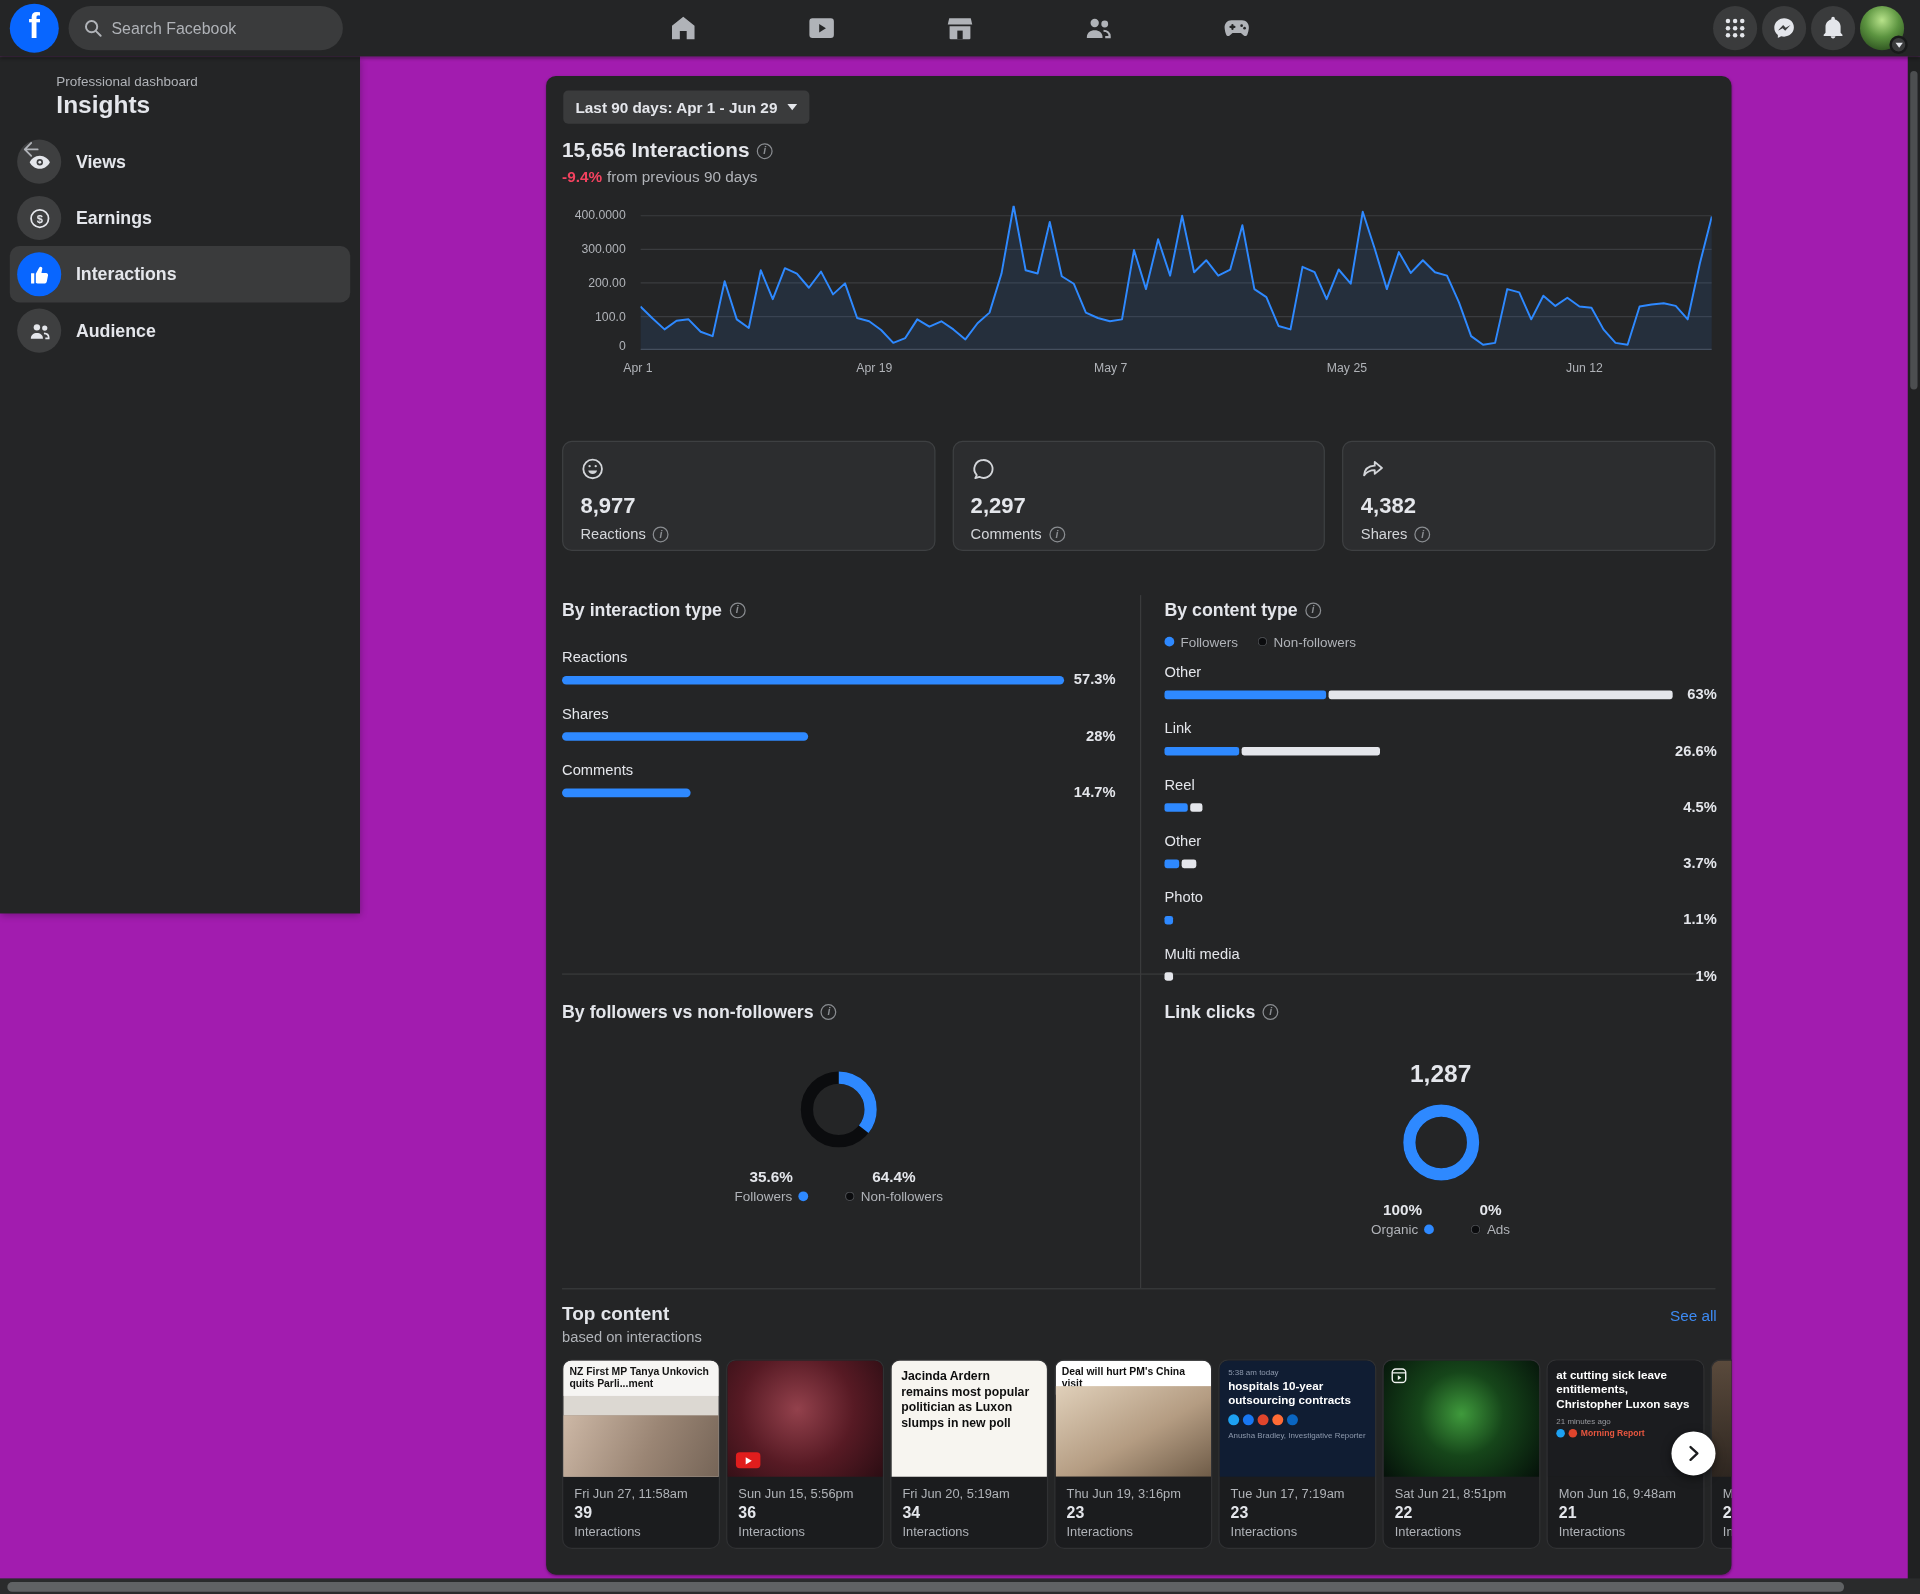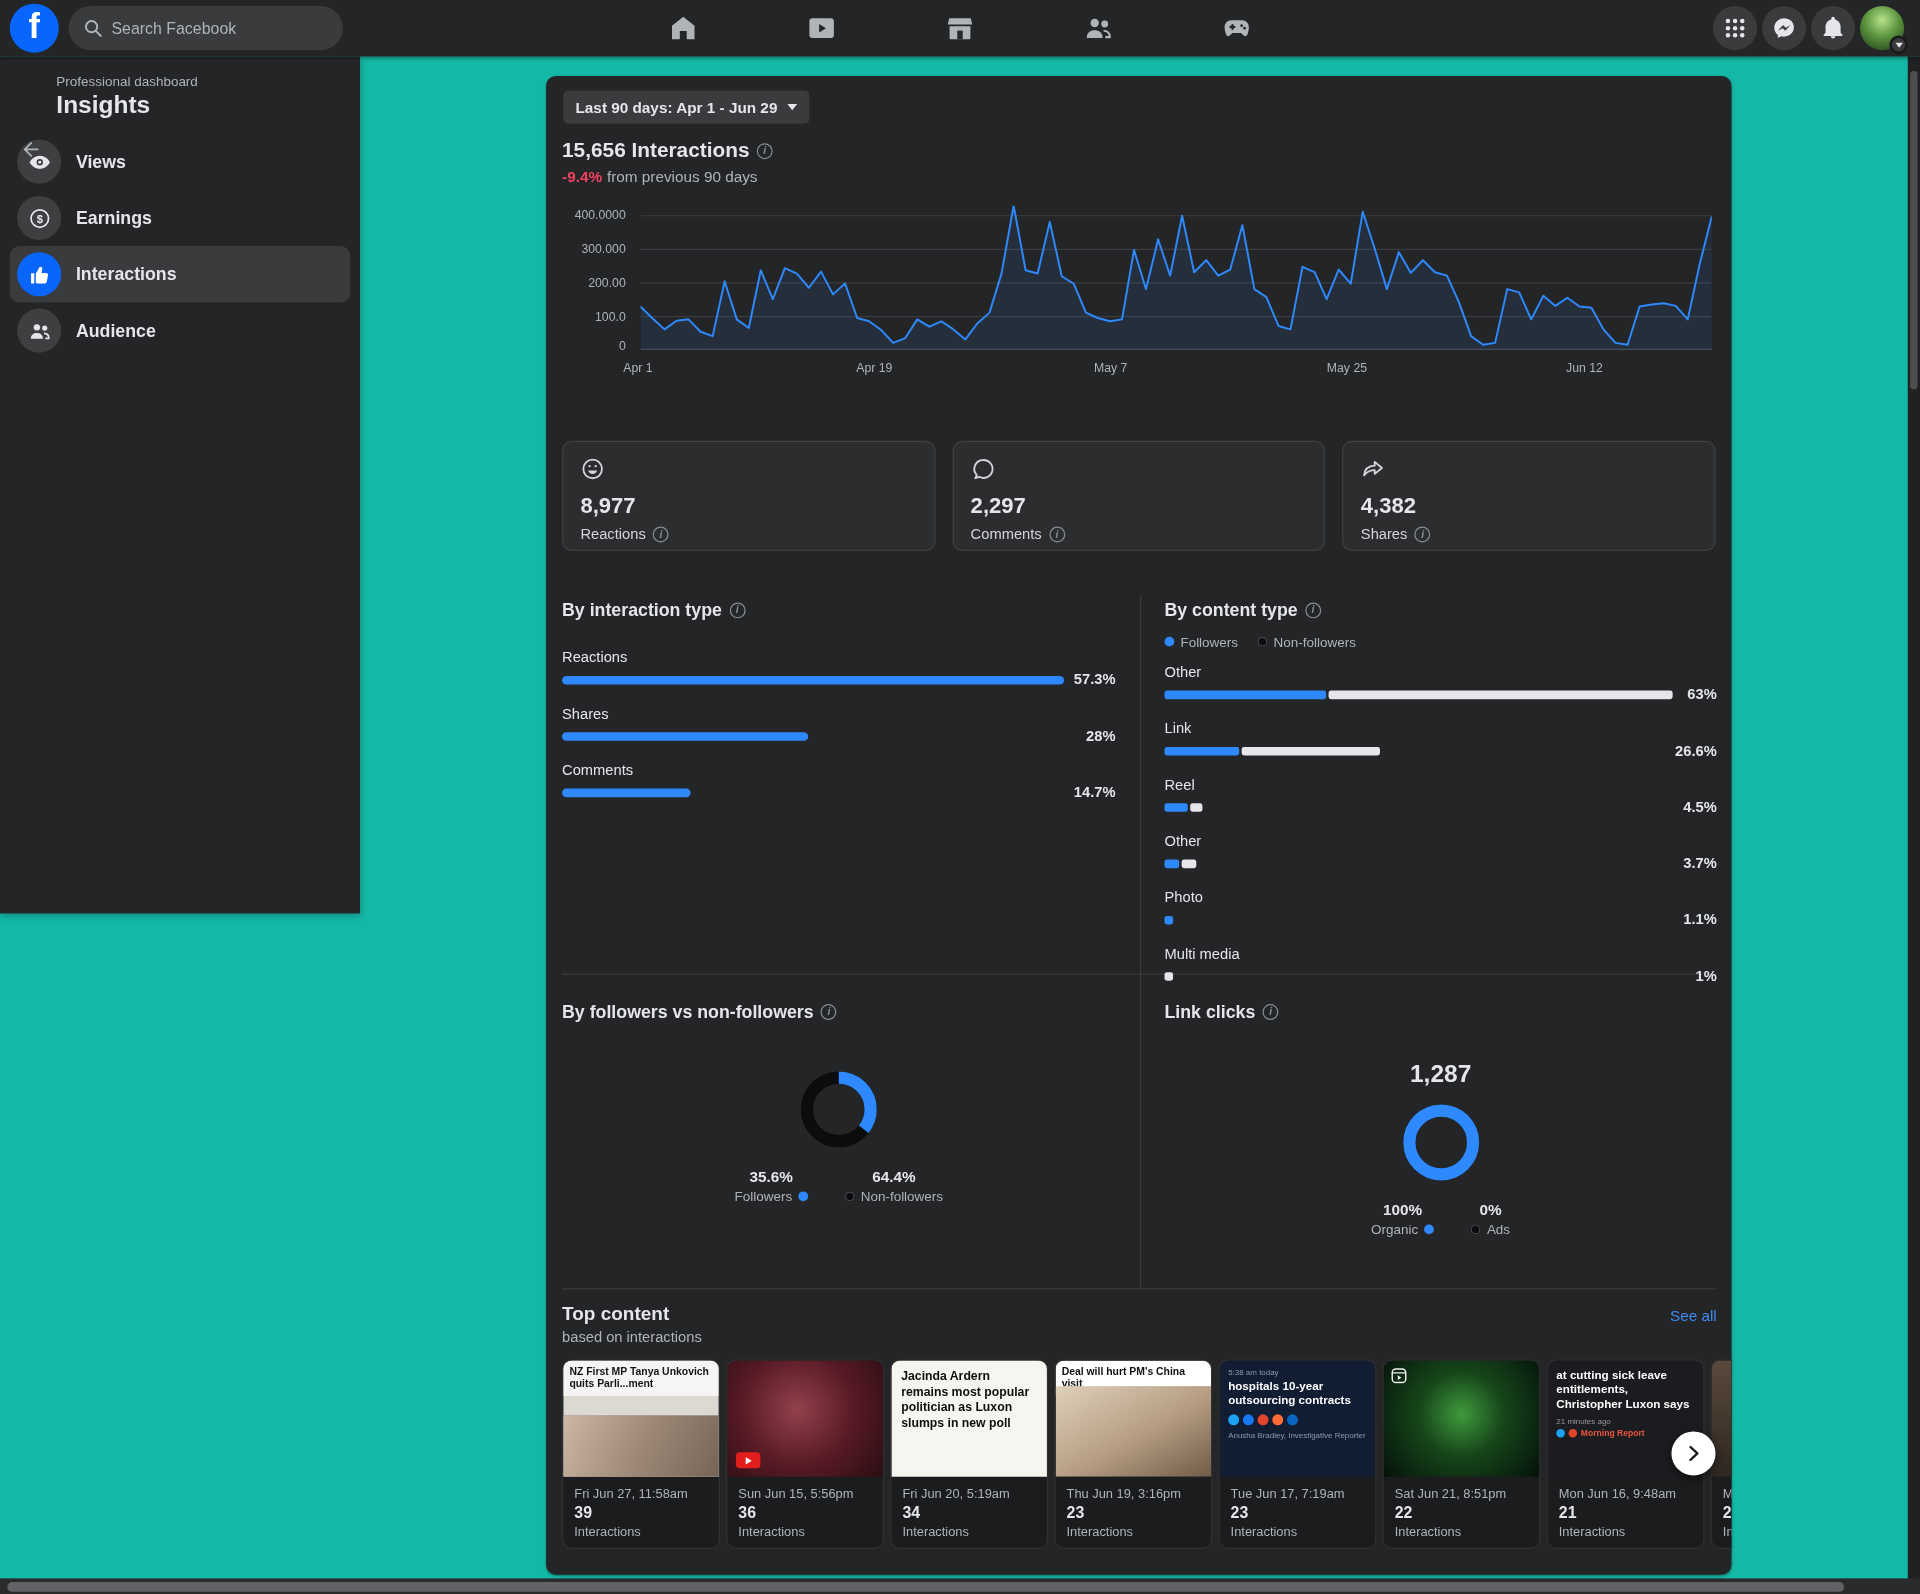--- a/index.html
+++ b/index.html
@@ -1,18 +1,18 @@
 <!DOCTYPE html>
 <html><head>
 <meta charset="utf-8">
 <style>
   *{margin:0;padding:0;box-sizing:border-box}
   html,body{background:#0f1011}
   body{font-family:"Liberation Sans",sans-serif;color:#e4e6eb}
-  .page{position:relative;width:1920px;height:1594px;background:#14b8a6;overflow:hidden}
+  .page{position:relative;width:1920px;height:1594px;background:#a21caf;overflow:hidden}
   .viewport{position:relative;width:1568px;height:1302px;transform:scale(1.22449);transform-origin:0 0}
 
   
   .topbar{position:absolute;left:0;top:0;width:1568px;height:46px;background:#242526;box-shadow:0 1px 0 rgba(255,255,255,.04),0 1px 3px rgba(0,0,0,.45);z-index:20}
   .fb-logo{position:absolute;left:8px;top:3px;width:40px;height:40px;border-radius:50%;background:#0866ff;display:flex;align-items:center;justify-content:center;cursor:pointer}
   .fb-logo::after{content:"f";color:#fff;font-size:28px;font-weight:bold;margin-top:-3px}
   .search-pill{position:absolute;left:56px;top:5px;width:224px;height:36px;border-radius:18px;background:#3a3b3c;display:flex;align-items:center;gap:7px;padding:0 12px;cursor:text}
   .search-ph{color:#b0b3b8;font-size:13px}
   .nav-center{position:absolute;left:546px;top:0;height:46px;display:flex;align-items:center;gap:89px}
   .nav-btn{width:24px;height:24px;cursor:pointer}

